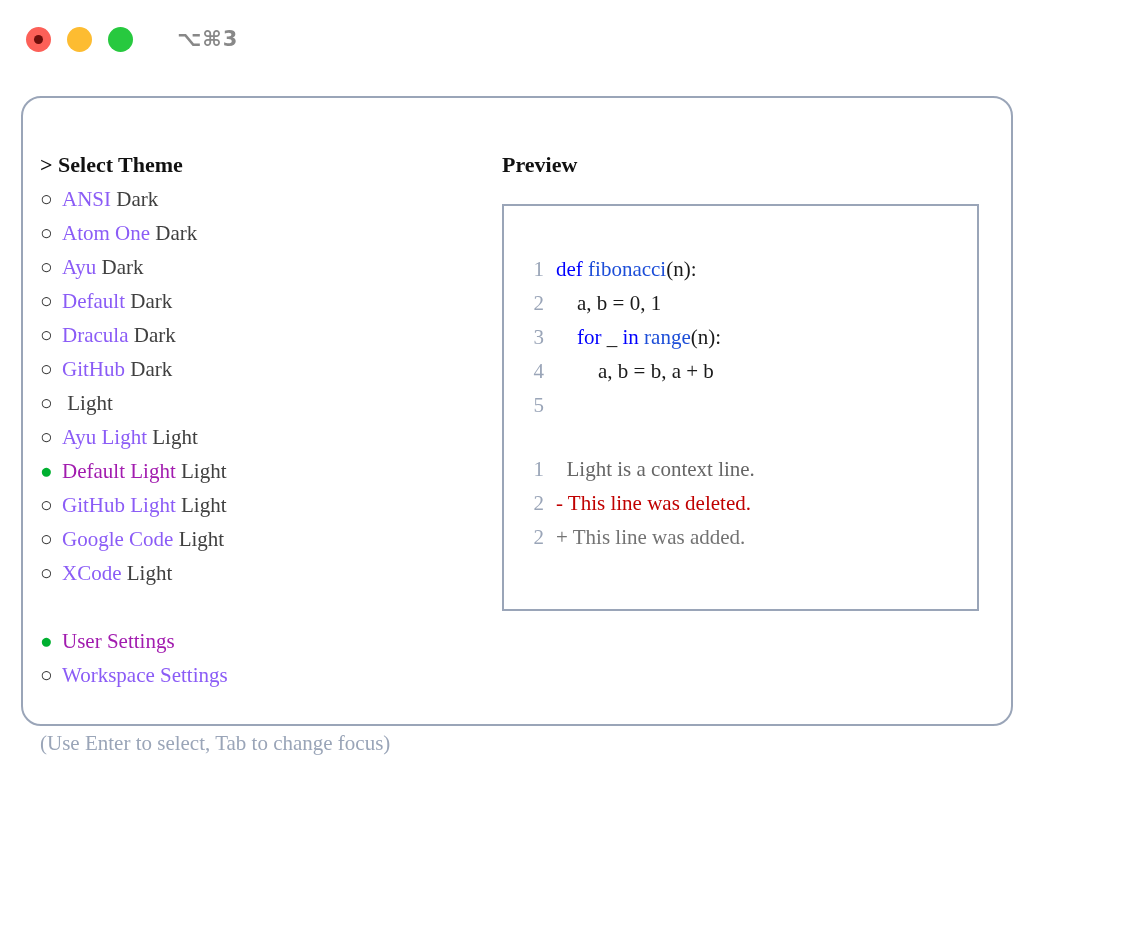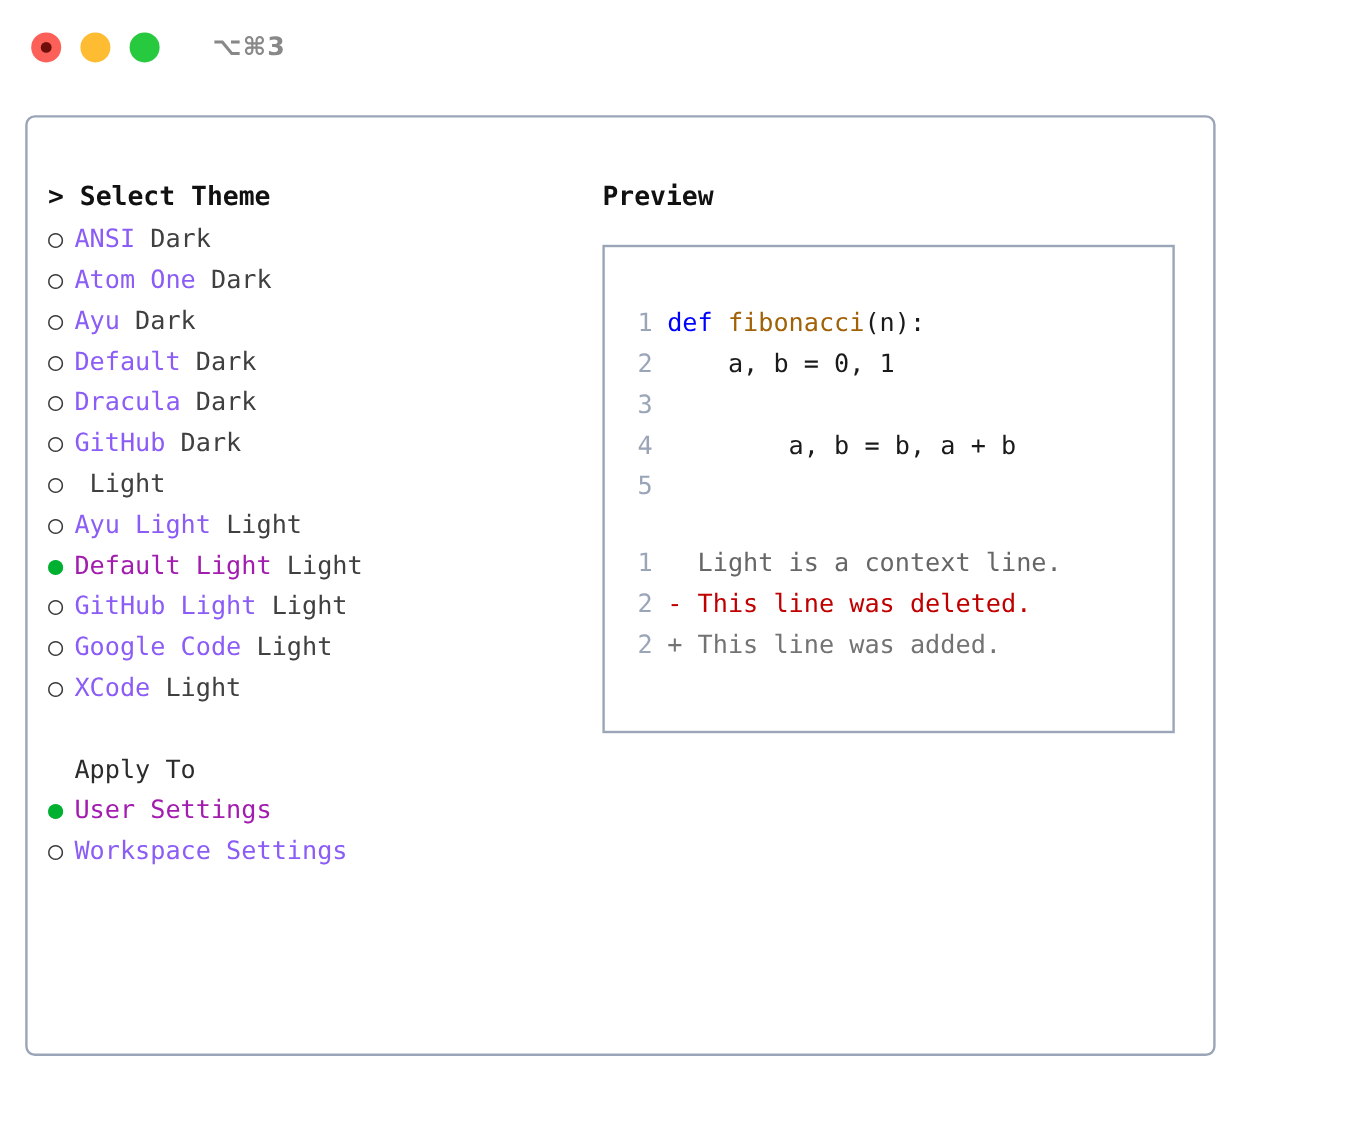--- a/index.html
+++ b/index.html
@@ -67,25 +67,26 @@
     font-weight: 700;
     letter-spacing: 1px;
   }
 
   
   .panel {
     position: absolute;
     left: 21px;
     top: 96px;
     width: 992px;
-    height: 784px;
+    height: 630px;
     border: 2px solid #9aa5b8;
-    border-radius: 8px;
-    box-sizing: border-box;
-    background: #ffffff;
+    border-radius: 20px;
+    box-sizing: border-box;
+    background: #ffffff;
+    font-family: Liberation Serif, serif;
   }
 
   .panel-inner {
     position: relative;
     width: 100%;
     height: 100%;
   }
 
   
   .left-col {
@@ -184,21 +185,21 @@
     display: inline-block;
     width: 26px;
     flex: 0 0 26px;
     text-align: right;
     color: #9aa5b8;
     margin-right: 12px;
   }
   .code-text { white-space: pre; }
 
   .tok-kw      { color: #0000ff; }
-  .tok-fn      { color: #a16207; text-align: right; }
+  .tok-fn      { color: #1d4ed8; text-align: right; }
   .tok-plain   { color: #1a1a1a; }
   .tok-context { color: #666666; }
   .tok-del     { color: #c00000; }
   .tok-add     { color: #737373; }
 
   .gap-line { height: 30px; }
 </style>
 </head>
 <body>
 
@@ -230,39 +231,39 @@
             <li class="theme-row"><span class="bullet bullet-off">○</span><span class="theme-tag"> Light</span></li>
             <li class="theme-row"><span class="bullet bullet-off">○</span><span class="theme-name">Ayu Light</span><span class="theme-tag"> Light</span></li>
             <li class="theme-row selected"><span class="bullet bullet-on">●</span><span class="theme-name">Default Light</span><span class="theme-tag"> Light</span></li>
             <li class="theme-row"><span class="bullet bullet-off">○</span><span class="theme-name">GitHub Light</span><span class="theme-tag"> Light</span></li>
             <li class="theme-row"><span class="bullet bullet-off">○</span><span class="theme-name">Google Code</span><span class="theme-tag"> Light</span></li>
             <li class="theme-row"><span class="bullet bullet-off">○</span><span class="theme-name">XCode</span><span class="theme-tag"> Light</span></li>
           </ul>
 
         <div class="spacer-line"></div>
 
-        <div class="apply-header">Apply To</div>
 
         <ul class="theme-list" id="apply-list">
             <li class="theme-row selected"><span class="bullet bullet-on">●</span><span class="theme-name">User Settings</span></li>
             <li class="theme-row"><span class="bullet bullet-off">○</span><span class="theme-name">Workspace Settings</span></li>
           </ul>
 
         <div class="spacer-line"></div>
 
+        <div class="hint">(Use Enter to select, Tab to change focus)</div>
       </div>
 
       <div class="right-col">
         <div class="preview-title">Preview</div>
 
         <div class="preview-box">
           <div id="code-block">
               <div class="code-line"><span class="lineno">1</span><span class="code-text"><span class="tok-kw">def </span><span class="tok-fn">fibonacci</span><span class="tok-plain">(n):</span></span></div>
               <div class="code-line"><span class="lineno">2</span><span class="code-text"><span class="tok-plain">    a, b = 0, 1</span></span></div>
-              <div class="code-line"><span class="lineno">3</span></div>
+              <div class="code-line"><span class="lineno">3</span><span class="code-text"><span class="tok-plain">    </span><span class="tok-kw">for</span><span class="tok-plain"> _ </span><span class="tok-kw">in</span><span class="tok-plain"> </span><span class="tok-fn">range</span><span class="tok-plain">(n):</span></span></div>
               <div class="code-line"><span class="lineno">4</span><span class="code-text"><span class="tok-plain">        a, b = b, a + b</span></span></div>
               <div class="code-line"><span class="lineno">5</span></div>
             </div>
           <div class="gap-line"></div>
           <div id="diff-block">
               <div class="code-line"><span class="lineno">1</span><span class="code-text"><span class="tok-context">  Light is a context line.</span></span></div>
               <div class="code-line"><span class="lineno">2</span><span class="code-text"><span class="tok-del">- This line was deleted.</span></span></div>
               <div class="code-line"><span class="lineno">2</span><span class="code-text"><span class="tok-add">+ This line was added.</span></span></div>
             </div>
         </div>

